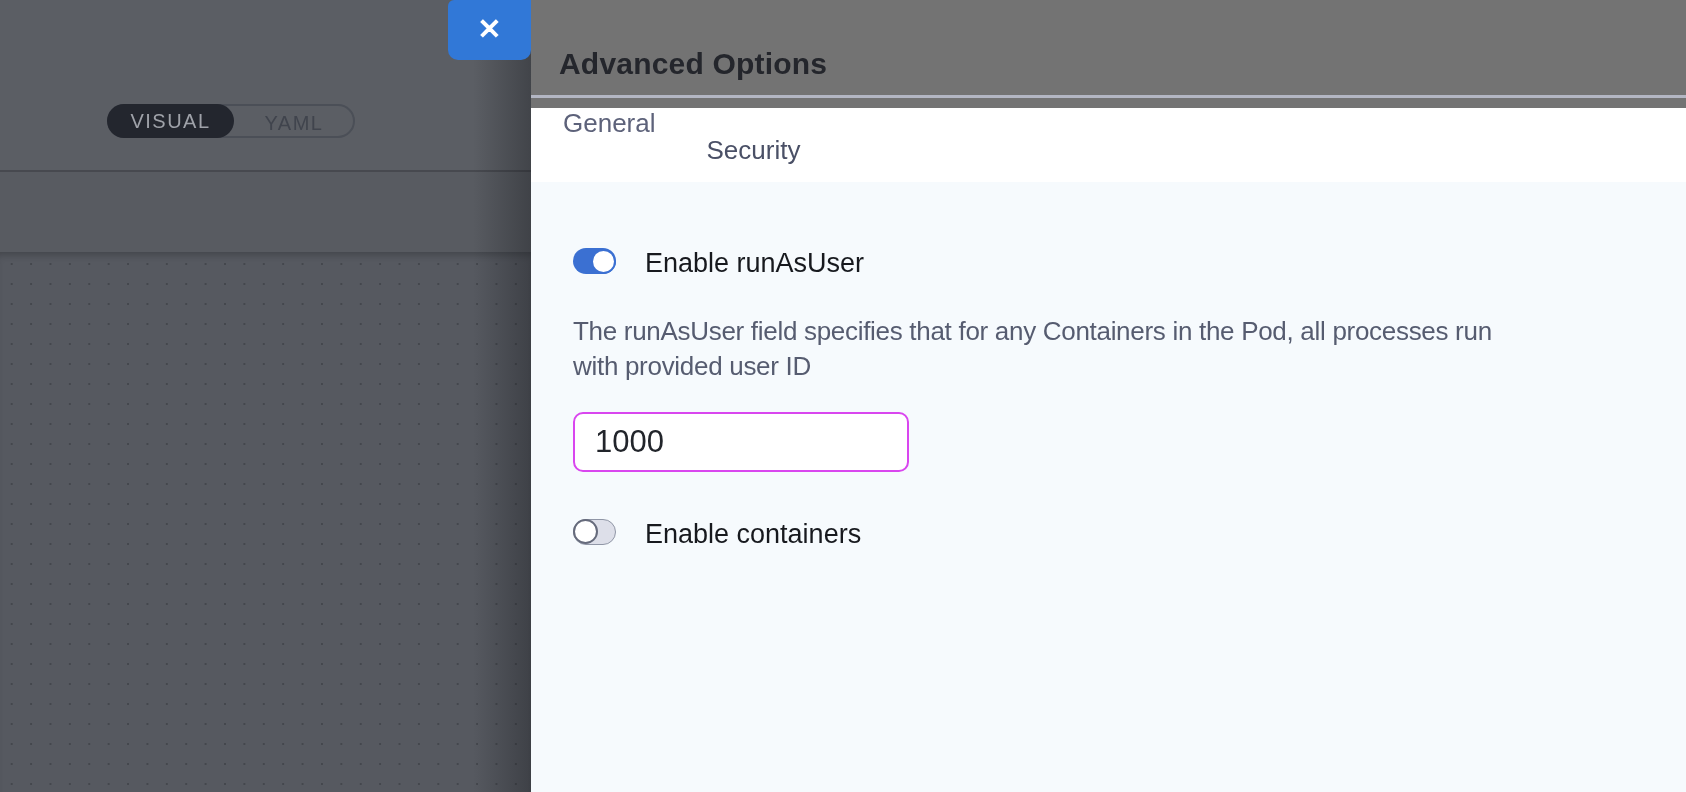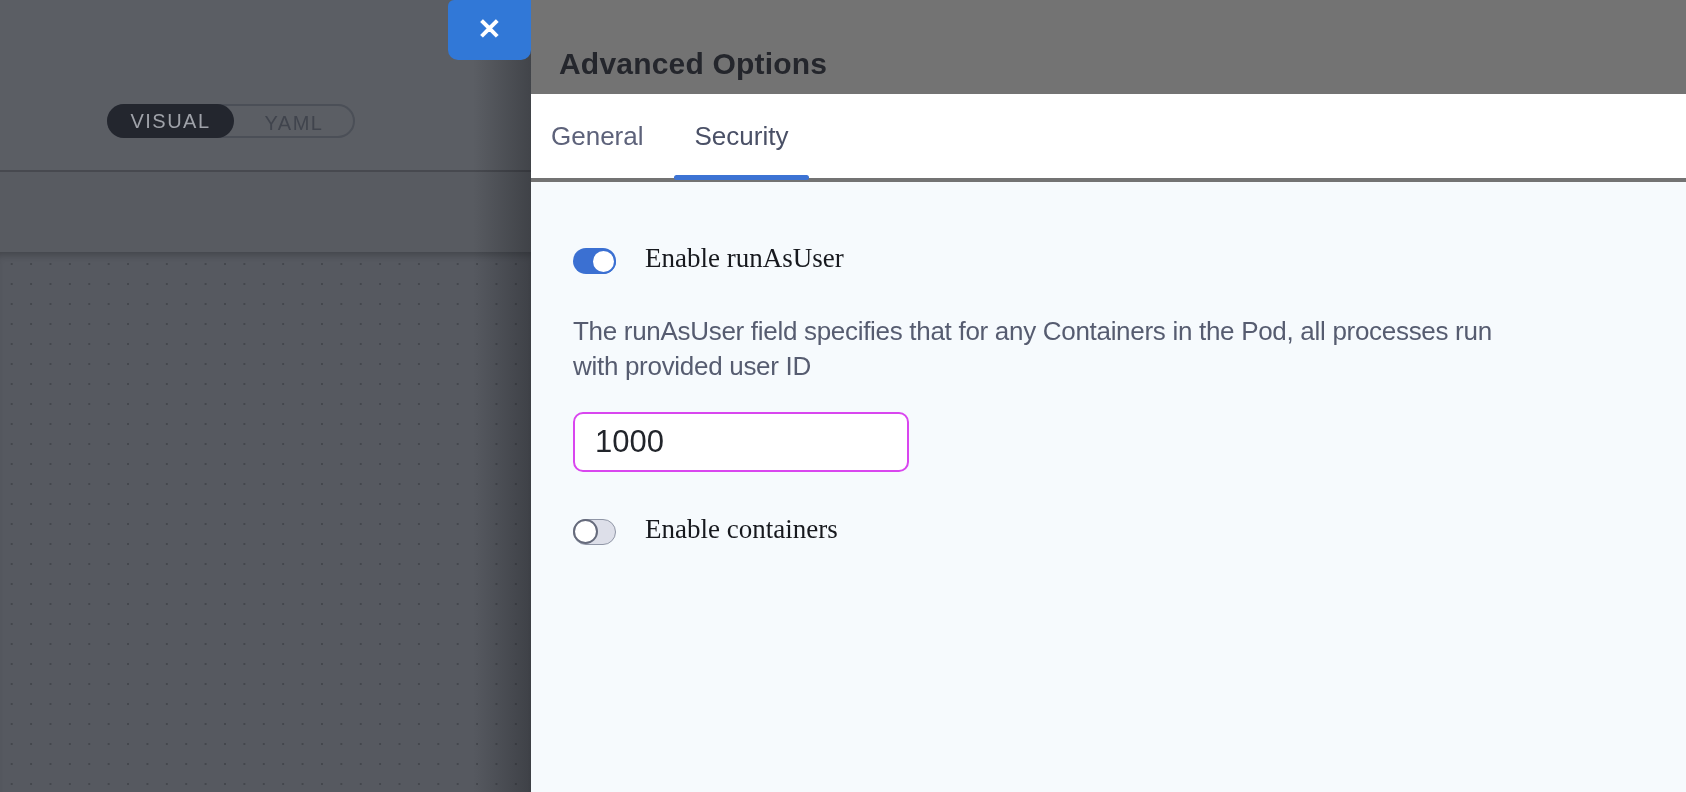--- a/index.html
+++ b/index.html
@@ -82,41 +82,41 @@
   }
   .drawer-title {
     position:absolute; left:28px; top:27px;
     font-size:30px; font-weight:600; color:#24262c; letter-spacing:0.2px;
   }
   .header-divider {
     position:absolute; top:95px; left:0; width:100%; height:3px;
     background:#b3b6c3;
   }
   .tabbar {
-    position:absolute; top:94px; left:0; right:0; height:84px;
+    position:absolute; top:108px; left:0; right:0; height:84px;
     background:#ffffff;
-    display:flex; align-items:center; padding-left:20px; gap:30px;
+    display:flex; align-items:flex-start; padding-left:32px; gap:30px;
     box-sizing:border-box;
   }
   .tab { font-size:26px; color:#5d627a; cursor:pointer; }
   .tab-security {
     position:relative; height:84px; padding:0 21px;
     display:flex; align-items:center; color:#4a5066;
   }
   .tab-underline {
     position:absolute; bottom:-2px; left:0; width:100%; height:5px;
     border-radius:4px; background:#3c73d4;
   }
 
   .content {
     position:absolute; top:182px; left:0; right:0; bottom:0;
     background:#f6fafd;
     padding:66px 0 0 42px; box-sizing:border-box;
   }
-  .toggle-row { display:flex; align-items:flex-end; height:26px;font-family:Liberation Serif, serif; }
+  .toggle-row { display:flex; align-items:flex-start; height:26px; }
   .toggle-row.row2 { margin-top:47px; }
   .toggle {
     position:relative; width:43px; height:26px; border-radius:13px;
     flex:none; cursor:pointer; box-sizing:border-box;
   }
   .toggle[data-state="on"]  { background:#3b70d2; }
   .toggle[data-state="on"] .knob {
     position:absolute; right:0; top:0.5px; width:25px; height:25px;
     border-radius:50%; background:#fff; border:2.5px solid #3b70d2;
     box-sizing:border-box;

